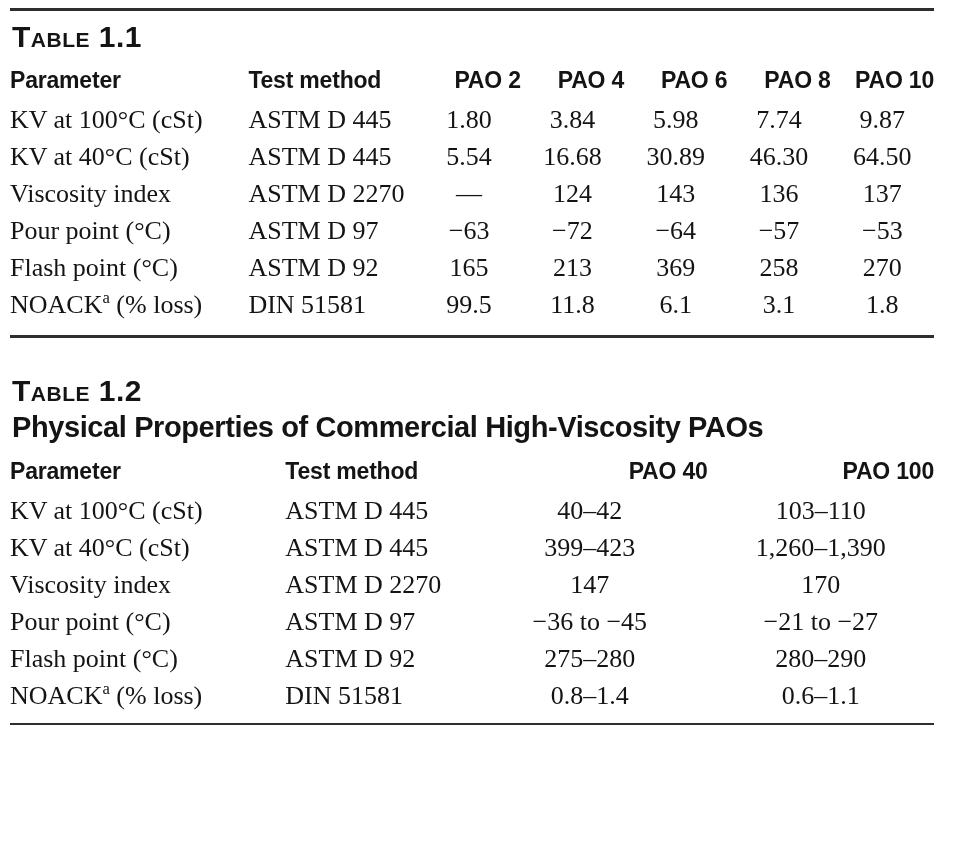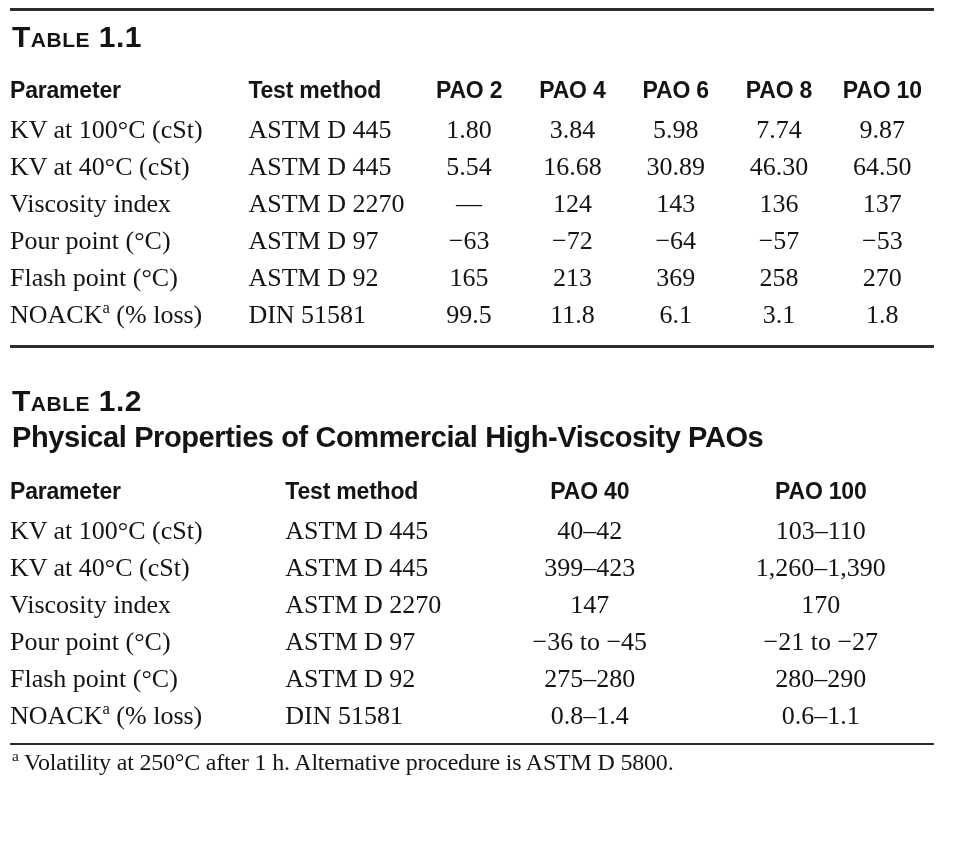--- a/index.html
+++ b/index.html
@@ -32,29 +32,29 @@
     font-size: 29px;
     line-height: 1.15;
     margin: 4px 0 0 2px;
     letter-spacing: -0.4px;
   }
 
   table.t {
     border-collapse: collapse;
     width: 100%;
     table-layout: fixed;
-    margin-top: 24px;
+    margin-top: 14px;
   }
   .t th {
     font-family: "Liberation Sans", sans-serif;
     font-weight: bold;
     font-size: 23px;
     padding: 0 0 7px 0;
     vertical-align: bottom;
-    text-align: center;
+    text-align: right;
     letter-spacing: -0.2px;
   }
   .t td {
     font-size: 26px;
     height: 37px;
     padding: 0;
     vertical-align: middle;
     text-align: center;
     white-space: nowrap;
   }
@@ -210,16 +210,15 @@
           </tr>
           <tr>
             <td>NOACK<sup>a</sup> (% loss)</td>
             <td>DIN 51581</td>
             <td>0.8–1.4</td>
             <td>0.6–1.1</td>
           </tr>
         </tbody>
     </table>
     <div class="rule thin footnote-rule"></div>
-    <div class="footnote"><sup>a</sup><span> Volatility at 250°C after 1 h. Alternative procedure is ASTM D 5800.</span></div>
   </section>
 
 </div>
 
 </body></html>

